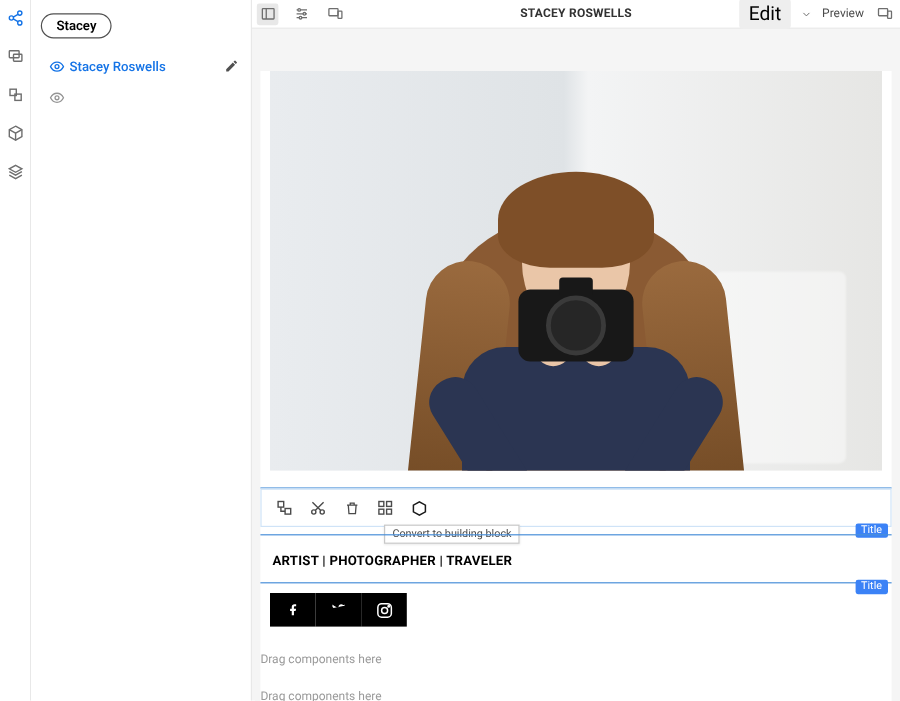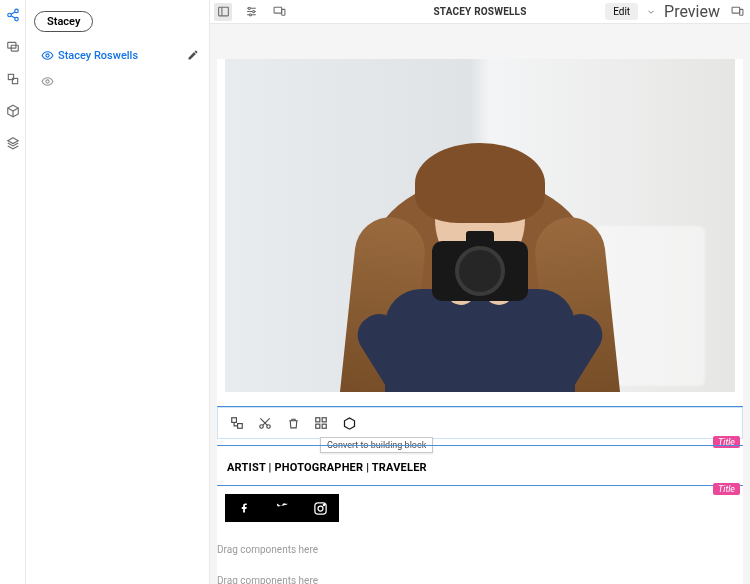--- a/index.html
+++ b/index.html
@@ -24,23 +24,23 @@
 .var-row .pencil { color: #505050; }
 
 .main { flex: 1; display: flex; flex-direction: column; background: #f5f5f5; }
 
 .topbar { height: 24px; background: #fff; border-bottom: 1px solid #e8e8e8; display: flex; align-items: center; padding: 0 4px; font-size: 11px; }
 .tb-left { display: flex; gap: 10px; align-items: center; }
 .tb-iconbtn { width: 18px; height: 18px; display: flex; align-items: center; justify-content: center; color: #6e6e6e; cursor: pointer; border-radius: 2px; }
 .tb-iconbtn.selected { background: #e8e8e8; }
 .tb-title { position: absolute; left: 50%; transform: translateX(-50%); font-weight: 700; font-size: 10px; letter-spacing: 0.2px; color: #323232; }
 .tb-right { margin-left: auto; display: flex; gap: 8px; align-items: center; }
-.mode-btn { background: #eeeeee; border-radius: 3px; padding: 3px 8px; font-size: 10px; cursor: pointer; }
+.mode-btn { background: #eeeeee; border-radius: 3px; padding: 3px 8px; font-size: 16px; cursor: pointer; }
 .caret { color: #6e6e6e; }
-.preview { font-size: 16px; color: #4b4b4b; cursor: pointer; }
+.preview { font-size: 10px; color: #4b4b4b; cursor: pointer; }
 .device-icon { color: #6e6e6e; }
 
 .canvas-wrap { flex: 1; overflow: auto; padding: 9px 7px 0 7px; }
 .canvas { background: #fff; width: 100%; min-height: 560px; position: relative; }
 
 .hero { margin: 26px 8px 0 8px; height: 333px; background: linear-gradient(90deg, #e9ecef 0%, #dfe3e6 48%, #f3f4f5 52%, #e6e6e4 100%); position: relative; overflow: hidden; }
 .window-blur { position:absolute; right:30px; top:50%; width:110px; height:160px; background: rgba(255,255,255,0.45); border-radius:6px; filter: blur(1px); }
 
 
 .person { position:absolute; left:50%; top:48px; transform:translateX(-50%); width:260px; height:320px; }
@@ -62,21 +62,21 @@
 .camera::before { content:""; position:absolute; left:50%; top:50%; transform:translate(-50%,-50%); width:42px; height:42px; border-radius:50%; background:#262626; border:4px solid #3a3a3a; }
 .camera::after { content:""; position:absolute; top:-10px; left:50%; transform:translateX(-50%); width:28px; height:14px; background:#181818; border-radius:3px 3px 0 0; }
 
 .divider-blue { height: 1px; background: #4a90d9; margin: 14px 0 0 0; }
 
 .comp-toolbar { margin: 0 0 0 0; display: flex; align-items: flex-start; gap: 10px; padding: 6px 10px; border: 1px solid #cfe3f7; background: #fff; position: relative; }
 .comp-toolbar .cicon { width: 18px; height: 18px; display:flex; align-items:center; justify-content:center; color:#4b4b4b; cursor:pointer; }
 .comp-toolbar .cicon.dark { color:#1a1a1a; }
 .tooltip { position: absolute; left: 102px; top: 100%; margin-top: -1px; background: #fff; border: 1px solid #c8c8c8; padding: 2px 6px; font-size: 9px; color: #4b4b4b; white-space: nowrap; box-shadow: 0 1px 2px rgba(0,0,0,0.1); }
 
-.title-tag { position:absolute; right:3px; background:#ec4899; color:#fff; font-size:9px; padding:1px 5px; border-radius:2px;font-style:italic; }
+.title-tag { position:absolute; right:3px; background:#3b82f6; color:#fff; font-size:9px; padding:1px 5px; border-radius:2px; }
 
 .title-row { position:relative; border-top:1px solid #4a90d9; border-bottom:1px solid #4a90d9; padding: 10px 10px; }
 .title-text { font-size: 11px; font-weight: 700; letter-spacing: 0.2px; margin-top: 48px; }
 
 .social-strip { display:flex; margin: 8px; }
 .social { width: 38px; height: 28px; background:#000; display:flex; align-items:center; justify-content:center; }
 
 .dropzone { color:#9a9a9a; font-size:10px; padding: 14px 0; }
 
 svg { display:block; }

